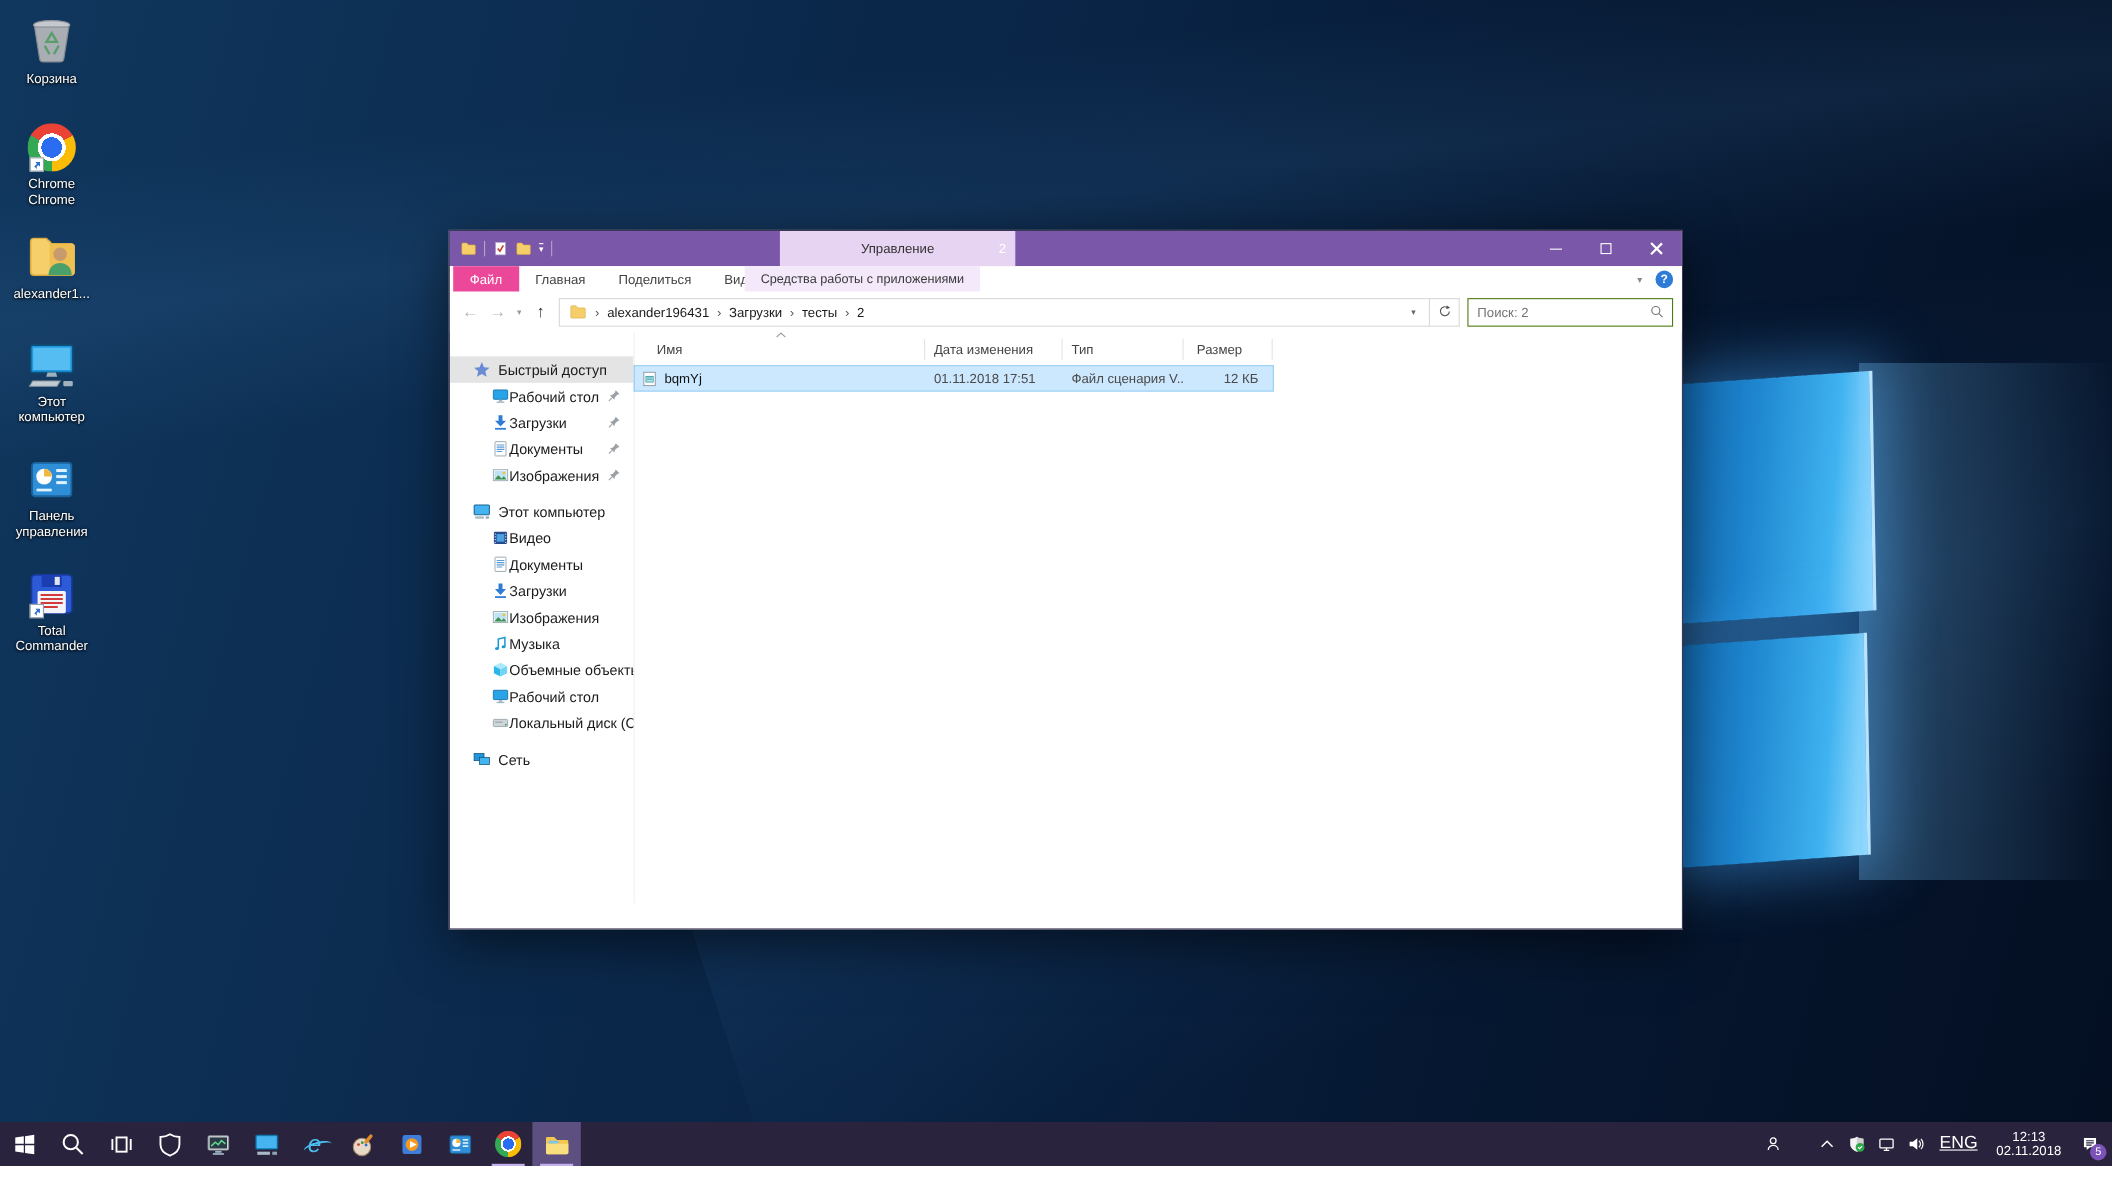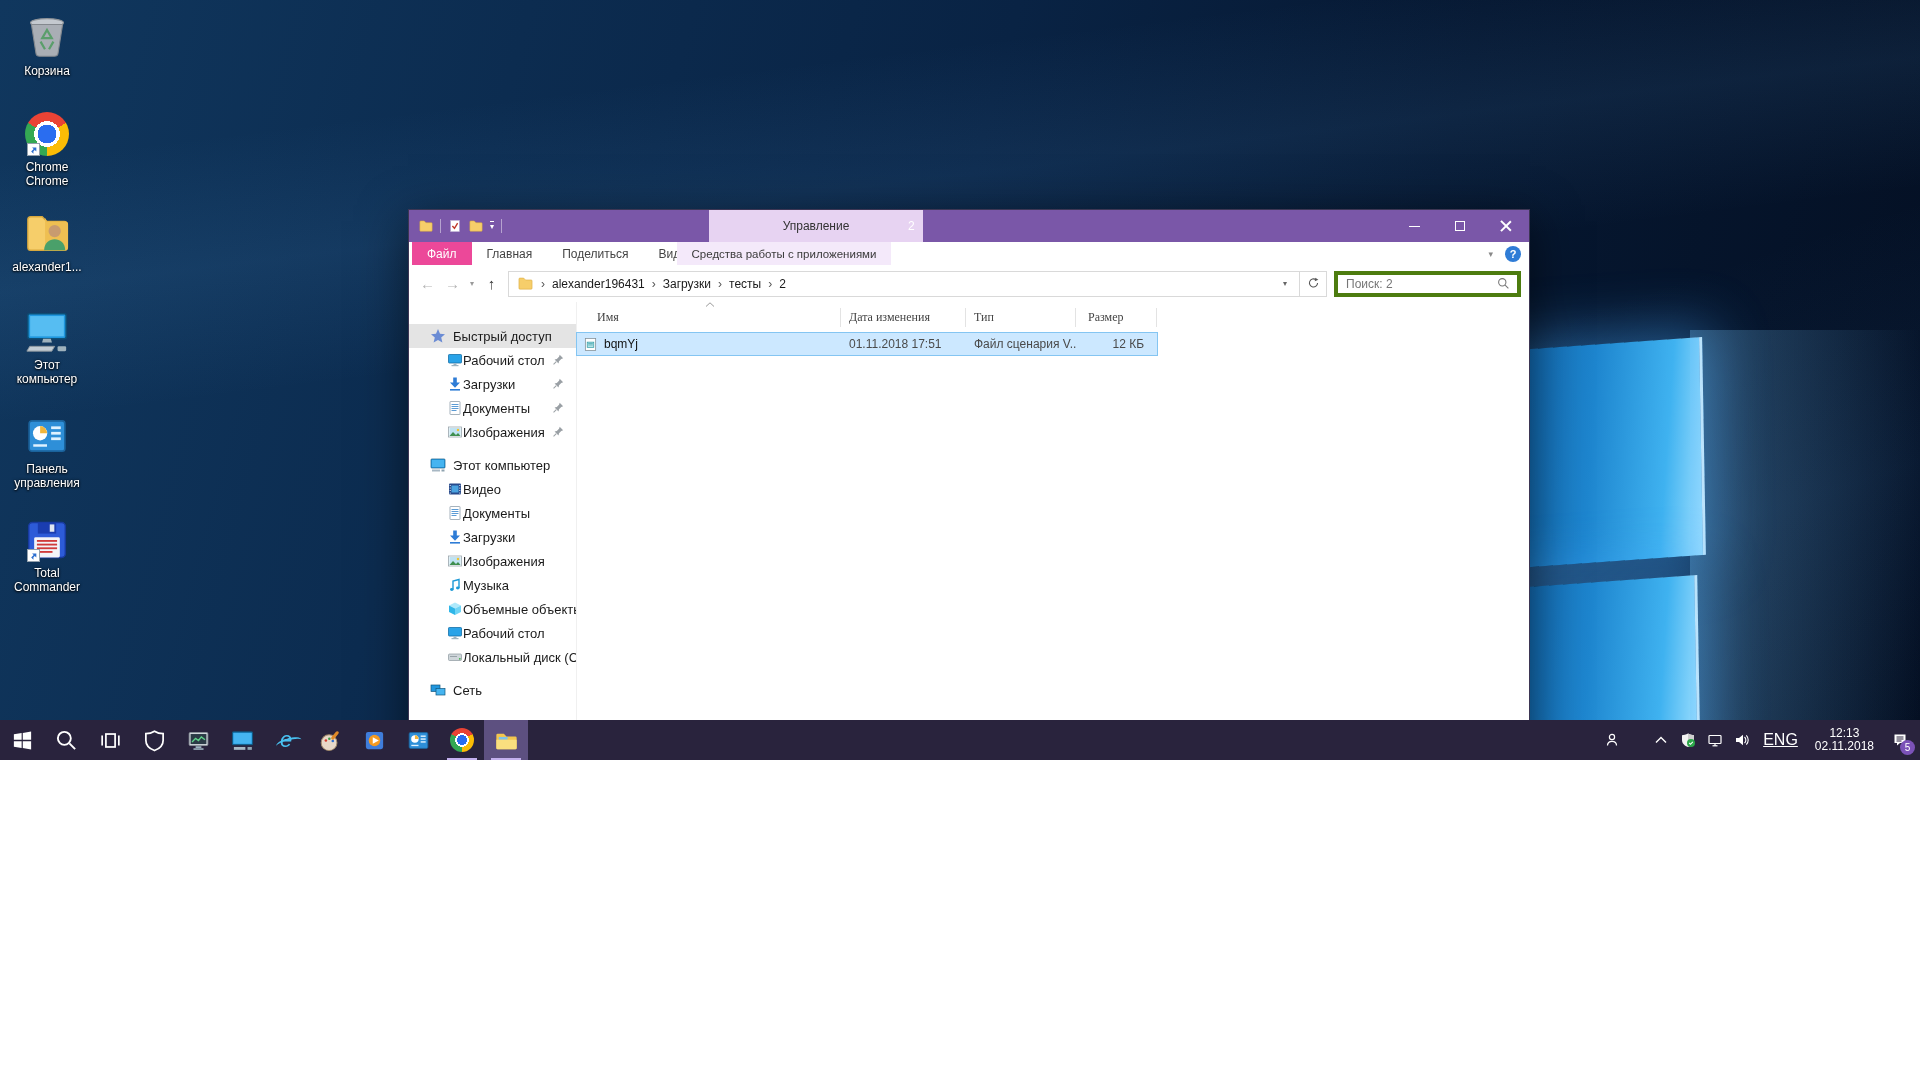--- a/index.html
+++ b/index.html
@@ -1,17 +1,17 @@
 <!DOCTYPE html>
 <html><head>
 <meta charset="utf-8">
 <style>
   * { margin:0; padding:0; box-sizing:border-box; }
   html,body { width:1920px; height:1080px; overflow:hidden; font-family:"Liberation Sans", sans-serif; }
-  .desktop { position:relative; width:1920px; height:760px; overflow:hidden;
+  .desktop { position:relative; width:1920px; height:1060px; overflow:hidden;
     background:linear-gradient(105deg,#10375e 0%,#0c2c50 25%,#092344 48%,#061832 70%,#040f22 100%); }
   
   .beam { position:absolute; pointer-events:none; }
   .beam1 { left:-200px; top:40px; width:2400px; height:260px; transform:rotate(-7deg);
     background:linear-gradient(180deg,rgba(90,160,220,0) 0%,rgba(90,160,220,.10) 50%,rgba(90,160,220,0) 100%); }
   .beam2 { left:600px; top:380px; width:1600px; height:500px; transform:rotate(-18deg);
     background:linear-gradient(180deg,rgba(70,140,210,0) 0%,rgba(70,140,210,.08) 50%,rgba(70,140,210,0) 100%); }
   .pane { position:absolute; transform:skewY(-3deg) rotate(-1deg);
     background:linear-gradient(95deg,#0d5da3 0%,#1e86cf 45%,#3fb2f0 80%,#9fe0ff 100%);
     box-shadow:0 0 55px 10px rgba(70,170,255,.45); border-right:3px solid rgba(225,245,255,.95); }
@@ -67,39 +67,39 @@
   .nav-back,.nav-fwd { color:#b4b4b4; }
   .nav-recent { color:#9a9a9a; font-size:8px; width:14px; }
   .nav-up { color:#3a3a3a; }
   .crumb-box { flex:1; height:26px; border:1px solid #d9d9d9; display:flex; align-items:center; padding:0 5px; margin-left:4px; }
   .crumb-box svg { width:15px; height:15px; margin:0 4px; }
   .crumb { padding:0 3px; color:#1a1a1a; white-space:nowrap; }
   .crumb-sep { color:#555; padding:0 4px; font-size:12px; }
   .crumb-dd { margin-left:auto; color:#666; font-size:8px; padding:0 7px; }
   .refresh-box { width:27px; height:26px; border:1px solid #d9d9d9; border-left:none; display:flex; align-items:center; justify-content:center; }
   .refresh-box svg { width:13px; height:13px; }
-  .search-box { width:187px; height:26px; border:4px solid #4d7c0f; margin-left:7px; display:flex; align-items:center; }
+  .search-box { width:187px; height:26px; border:1px solid #4d7c0f; margin-left:7px; display:flex; align-items:center; }
   .search-input { border:none; outline:none; flex:1; min-width:0; padding:0 8px; font-size:12px;
     font-family:"Liberation Sans",sans-serif; background:transparent; color:#333; }
   .search-input::placeholder { color:#767676; opacity:1; }
   .search-box svg { width:13px; height:13px; margin-right:7px; flex:none; }
 
   .content { display:flex; height:519px; }
   .sidebar { width:167px; padding-top:22px; overflow:hidden; flex:none; }
   .srow { height:24px; display:flex; align-items:center; position:relative; font-size:13px; color:#1a1a1a; white-space:nowrap; }
   .srow svg { width:16px; height:16px; flex:none; }
   .srow.section svg { margin-left:21px; } .srow.section span { margin-left:7px; }
   .srow.child svg { margin-left:38px; } .srow.child span { margin-left:0; }
   .srow.selected { background:#e4e4e4; }
   .srow .pin { position:absolute; right:12px; width:12px; height:12px; }
   .gap-top { margin-top:9px; }
 
   .filearea { flex:1; position:relative; border-left:1px solid #f0f0f0; padding-top:3px; }
   .sort-caret { position:absolute; left:128px; top:0; width:10px; height:5px; }
-  .headers { display:flex; height:25px; align-items:center; color:#444;font-family:Liberation Serif, serif; }
+  .headers { display:flex; height:25px; align-items:center; color:#444; }
   .hcell { height:19px; display:flex; align-items:center; border-right:1px solid #e3e3e3; }
   .h-name { width:264px; padding-left:20px; }
   .h-date { width:125px; padding-left:8px; }
   .h-type { width:110px; padding-left:8px; }
   .h-size { width:81px;  padding-left:12px; }
   .frow { display:flex; height:22px; align-items:center; width:580px; background:#cce8ff; outline:1px solid #84c5f2; margin-top:3px; }
   .fcell { overflow:hidden; white-space:nowrap; }
   .f-name { width:264px; display:flex; align-items:center; gap:6px; padding-left:6px; color:#111; }
   .f-name svg { width:15px; height:15px; flex:none; }
   .f-date { width:125px; padding-left:8px; color:#4a4a4a; }

